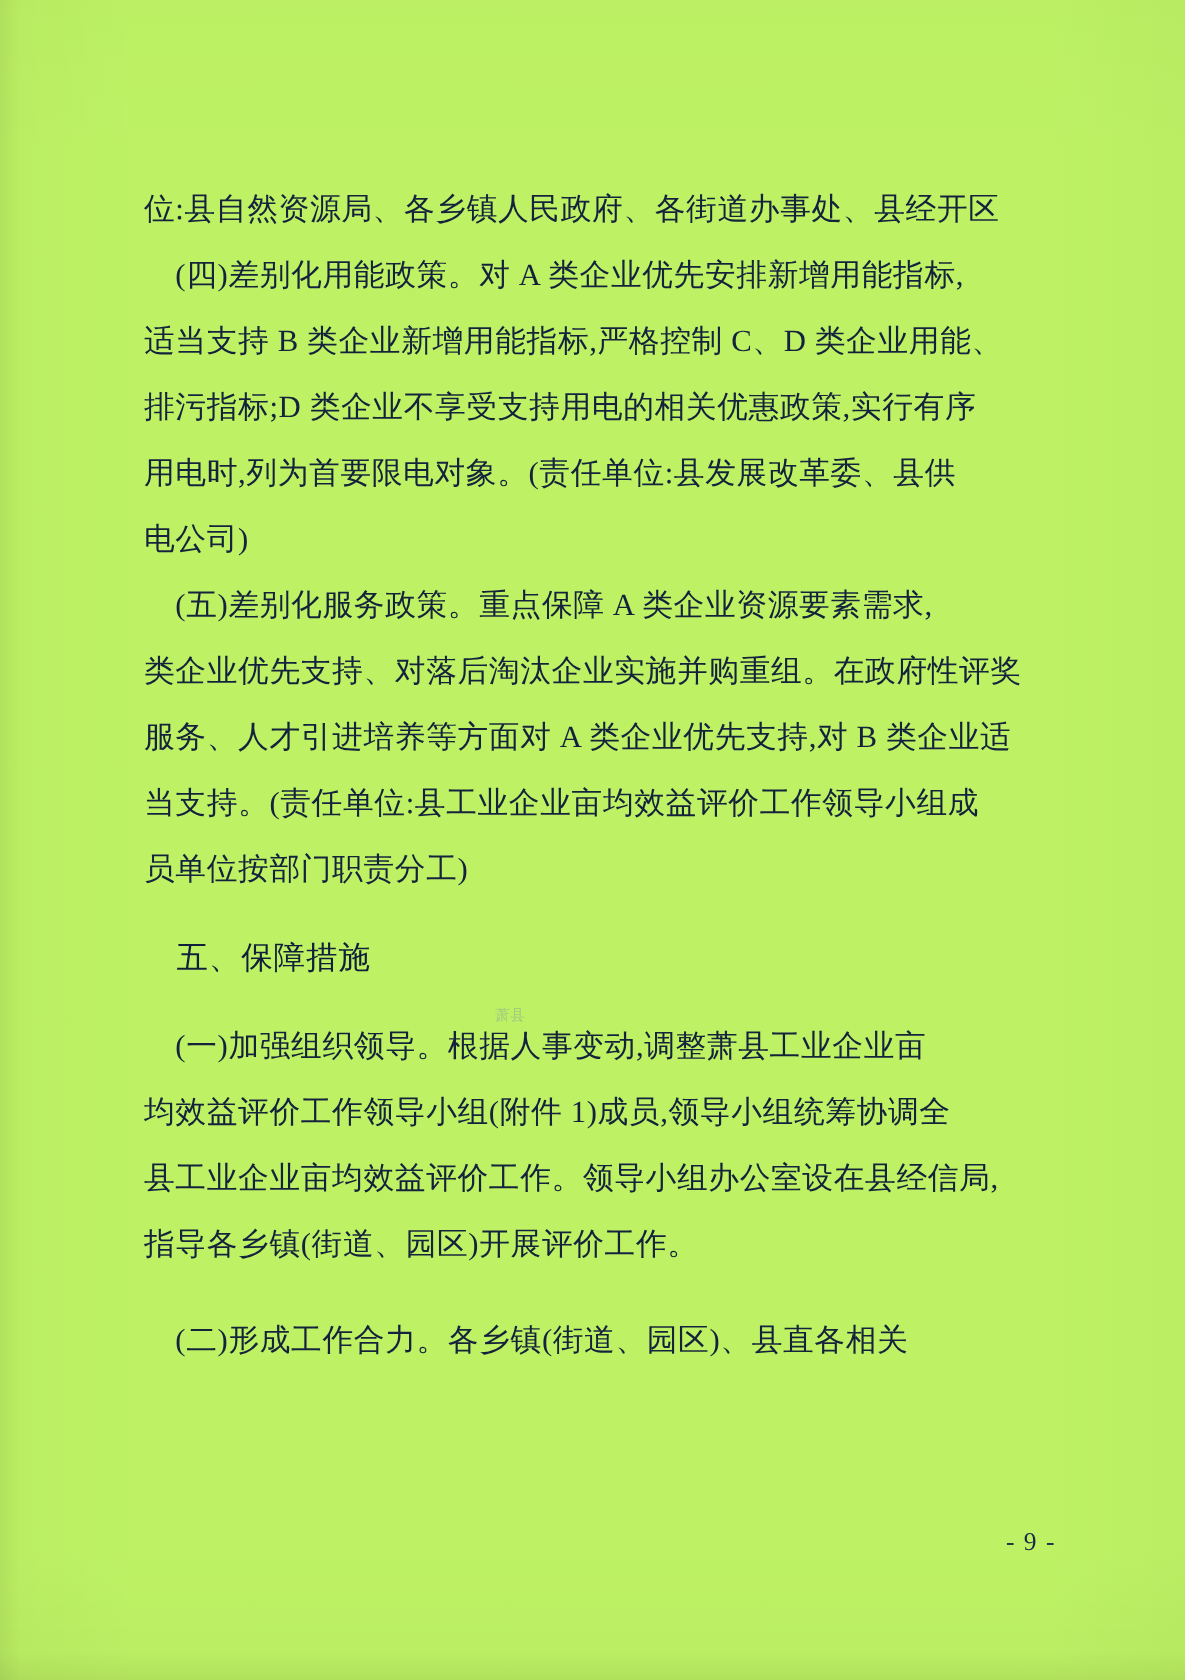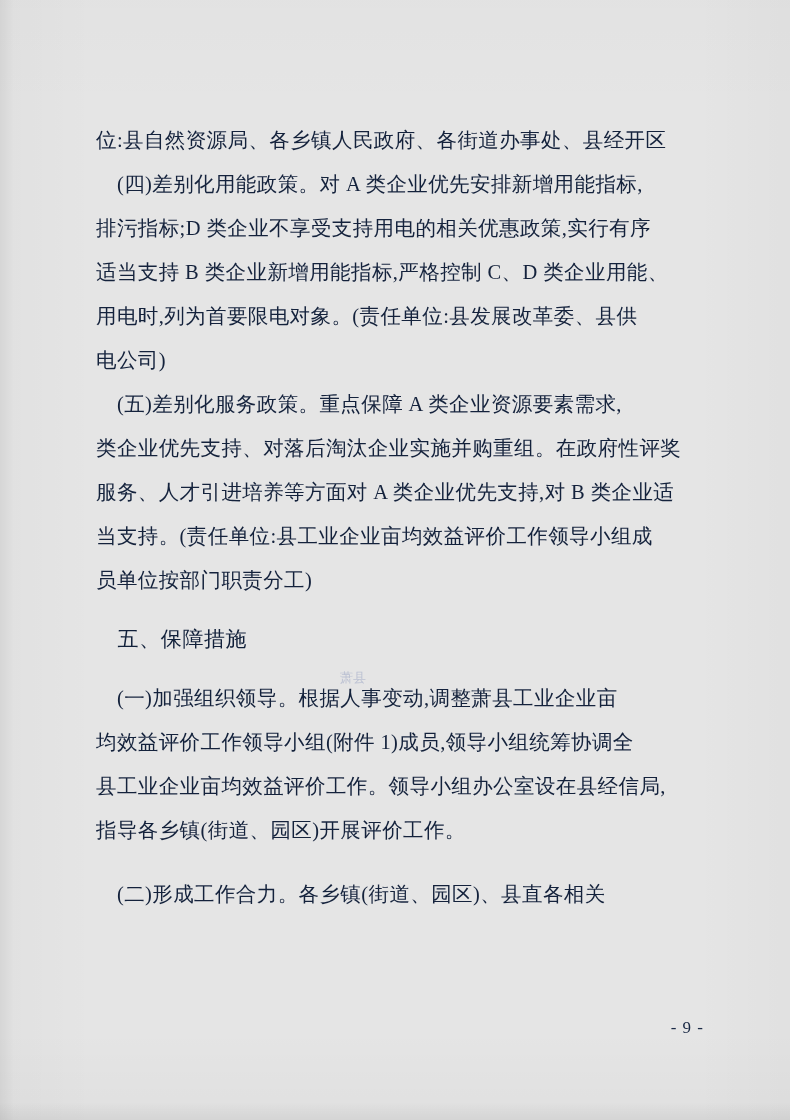--- a/index.html
+++ b/index.html
@@ -4,21 +4,21 @@
 <style>
   html, body {
     margin: 0;
     padding: 0;
     background: #ffffff;
   }
   .page {
     position: relative;
     width: 790px;
     height: 1120px;
-    background: #e5e5e5;
+    background: #bef264;
     overflow: hidden;
     font-family: "Liberation Serif", "DejaVu Serif", serif;
   }
   .paper-texture {
     position: absolute;
     inset: 0;
     background:
       linear-gradient(90deg, rgba(0,0,0,0.018) 0%, rgba(0,0,0,0) 12%, rgba(0,0,0,0) 88%, rgba(0,0,0,0.02) 100%),
       linear-gradient(180deg, rgba(0,0,0,0.012) 0%, rgba(0,0,0,0) 10%, rgba(0,0,0,0) 92%, rgba(0,0,0,0.025) 100%);
     pointer-events: none;
@@ -62,24 +62,24 @@
     letter-spacing: 1px;
     font-family: "Liberation Serif", "DejaVu Serif", serif;
   }
   .watermark {
     position: absolute;
     left: 330px;
     top: 672px;
     width: 36px;
     height: 26px;
     opacity: 0.35;
-    font-size: 13px;
+    font-size: 10px;
     color: #6f7fb0;
     line-height: 11px;
-    text-align: right;
+    text-align: left;
     font-family: "Liberation Sans", sans-serif;
     pointer-events: none;
   }
   .edge-shadow-bottom {
     position: absolute;
     left: 0;
     right: 0;
     bottom: 0;
     height: 18px;
     background: linear-gradient(180deg, rgba(0,0,0,0) 0%, rgba(0,0,0,0.05) 100%);
@@ -102,22 +102,22 @@
   <div class="paper-texture"></div>
 
   <div class="content">
 
     <div>
       <p class="line">位:县自然资源局、各乡镇人民政府、各街道办事处、县经开区</p>
     </div>
 
     <div>
       <p class="line indent">　(四)差别化用能政策。对 A 类企业优先安排新增用能指标,</p>
+      <p class="line">适当支持 B 类企业新增用能指标,严格控制 C、D 类企业用能、</p>
       <p class="line">排污指标;D 类企业不享受支持用电的相关优惠政策,实行有序</p>
-      <p class="line">适当支持 B 类企业新增用能指标,严格控制 C、D 类企业用能、</p>
       <p class="line">用电时,列为首要限电对象。(责任单位:县发展改革委、县供</p>
       <p class="line">电公司)</p>
     </div>
 
     <div>
       <p class="line indent">　(五)差别化服务政策。重点保障 A 类企业资源要素需求,</p>
       <p class="line">类企业优先支持、对落后淘汰企业实施并购重组。在政府性评奖</p>
       <p class="line">服务、人才引进培养等方面对 A 类企业优先支持,对 B 类企业适</p>
       <p class="line">当支持。(责任单位:县工业企业亩均效益评价工作领导小组成</p>
       <p class="line">员单位按部门职责分工)</p>

